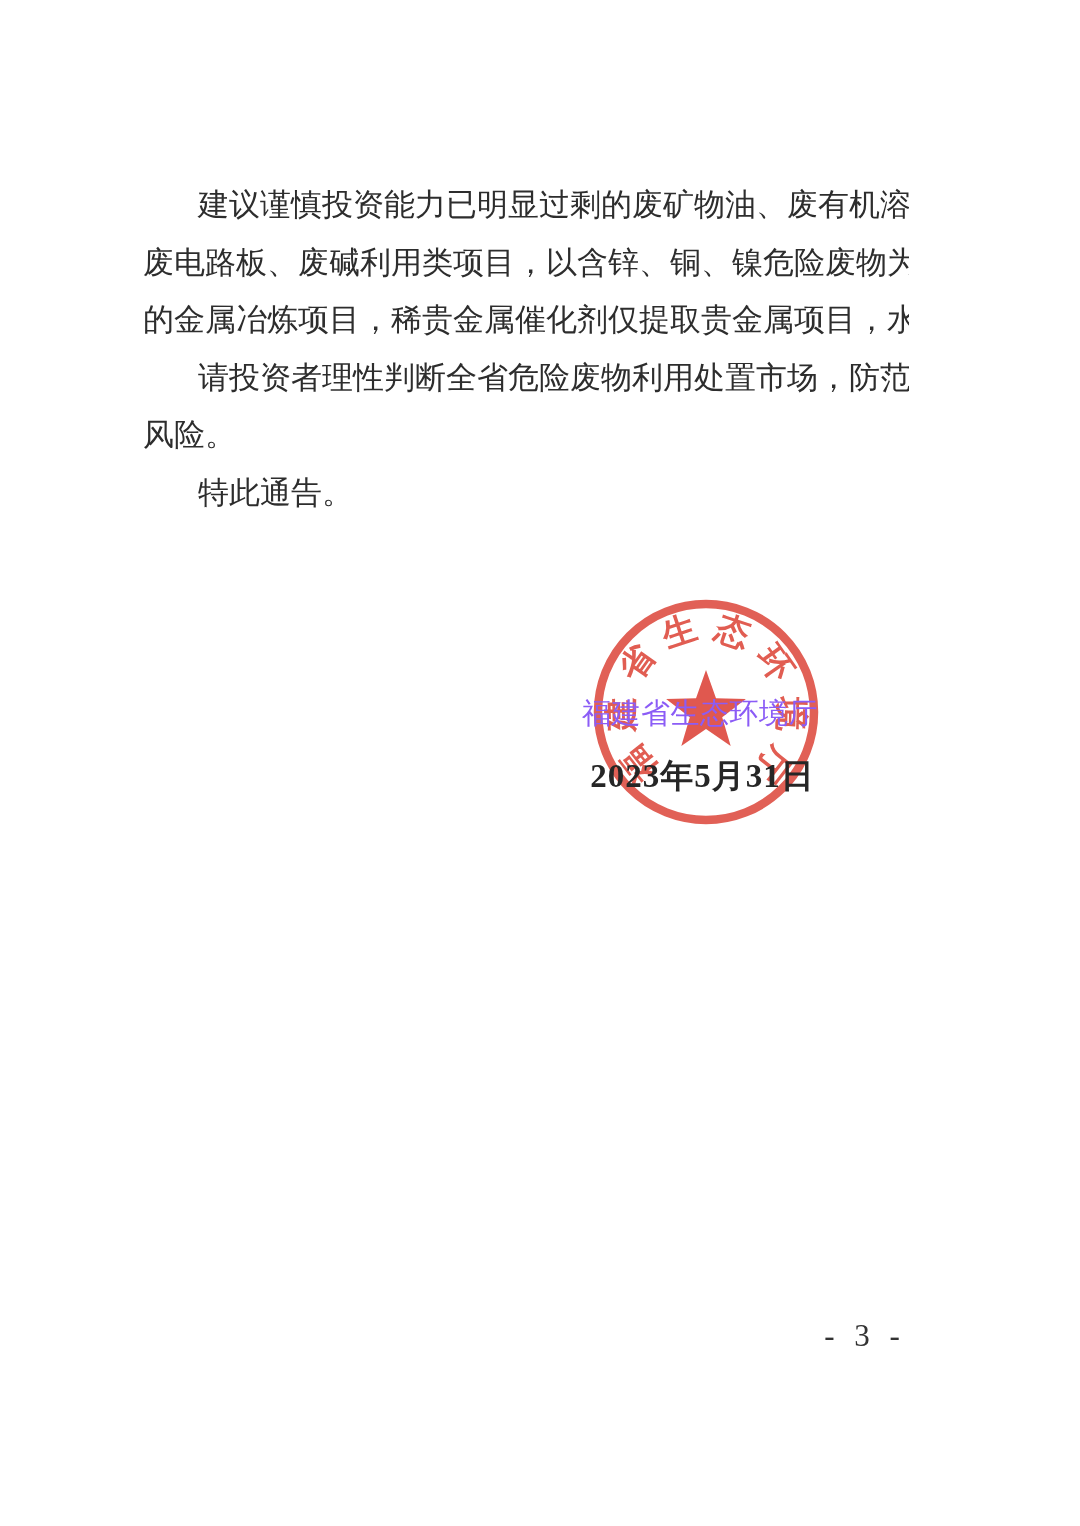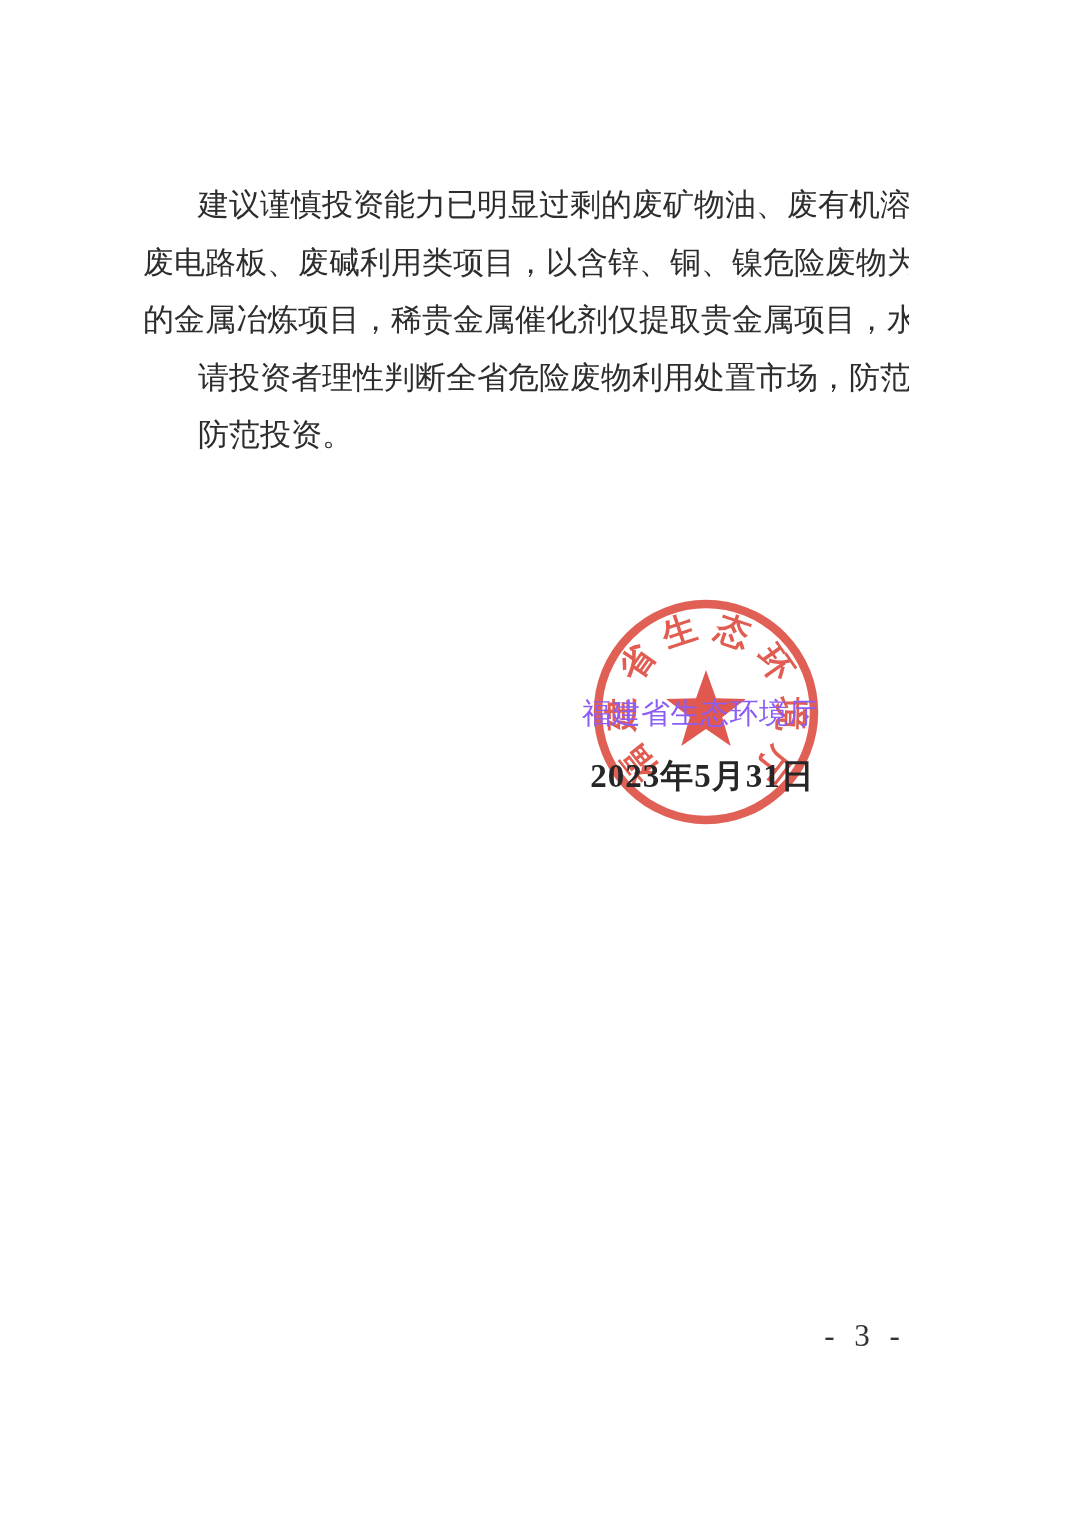--- a/index.html
+++ b/index.html
@@ -87,21 +87,22 @@
 </head>
 <body>
 
 <div class="page">
 
   <div class="body-text">
     <div class="line indent">建议谨慎投资能力已明显过剩的废矿物油、废有机溶剂、</div>
     <div class="line">废电路板、废碱利用类项目，以含锌、铜、镍危险废物为原料</div>
     <div class="line">的金属冶炼项目，稀贵金属催化剂仅提取贵金属项目，水泥窑</div>
     <div class="line indent">请投资者理性判断全省危险废物利用处置市场，防范投资</div>
-    <div class="line indent para-end">防范投资。</div>
+    <div class="line para-end">风险。</div>
+    <div class="line indent para-end">特此通告。</div>
   </div>
 
   <svg class="seal" viewBox="0 0 236 236" xmlns="http://www.w3.org/2000/svg">
     <circle cx="118" cy="118" r="108" fill="none" stroke-width="8.5" stroke="#dd4a3e"></circle>
     <polygon points="118,76 128.0,104.2 157.9,105.0 134.2,123.3 142.7,152.0 118,135 93.3,152.0 101.8,123.3 78.1,105.0 108.0,104.2" fill="#dc4136"></polygon>
     <g id="seal-arc-text">
         <text x="0" y="0" transform="translate(51.0 170.3) rotate(-128.0)" fill="#dd463a" font-size="34" font-weight="bold" text-anchor="middle" dominant-baseline="central">福</text>
         <text x="0" y="0" transform="translate(33.0 120.1) rotate(-91.4)" fill="#dd463a" font-size="34" font-weight="bold" text-anchor="middle" dominant-baseline="central">建</text>
         <text x="0" y="0" transform="translate(48.5 69.1) rotate(-54.9)" fill="#dd463a" font-size="34" font-weight="bold" text-anchor="middle" dominant-baseline="central">省</text>
         <text x="0" y="0" transform="translate(91.3 37.3) rotate(-18.3)" fill="#dd463a" font-size="34" font-weight="bold" text-anchor="middle" dominant-baseline="central">生</text>

